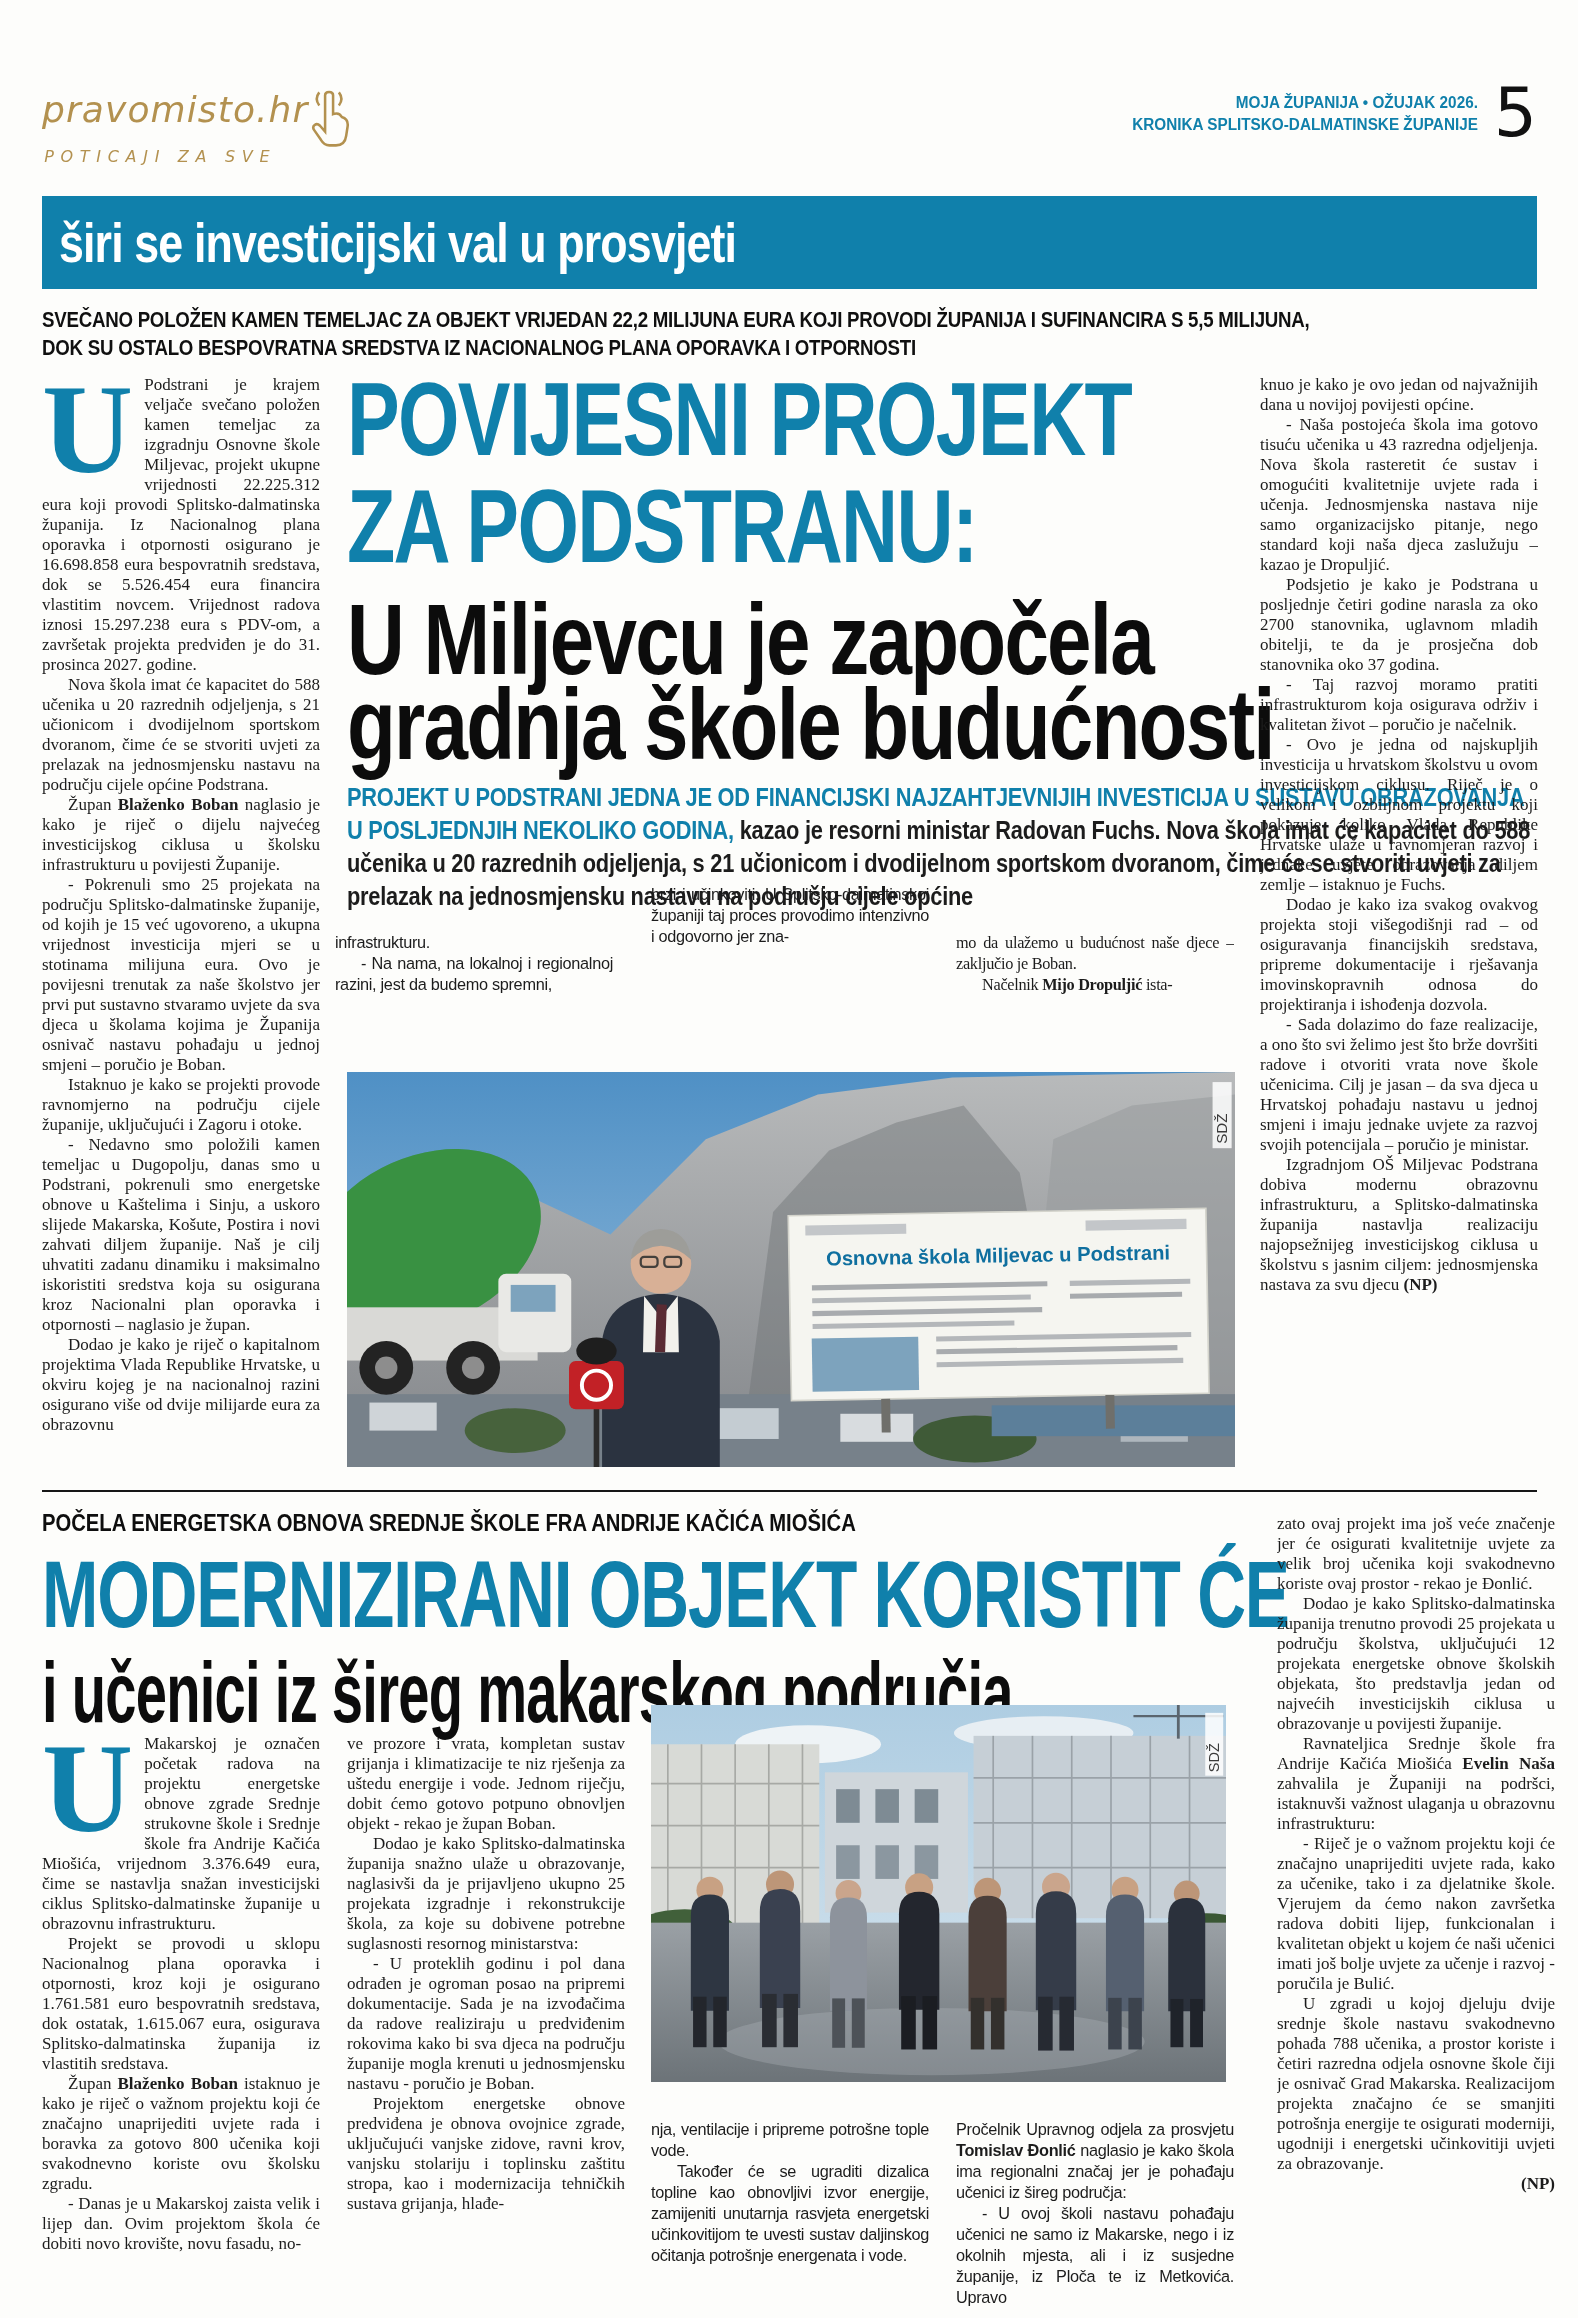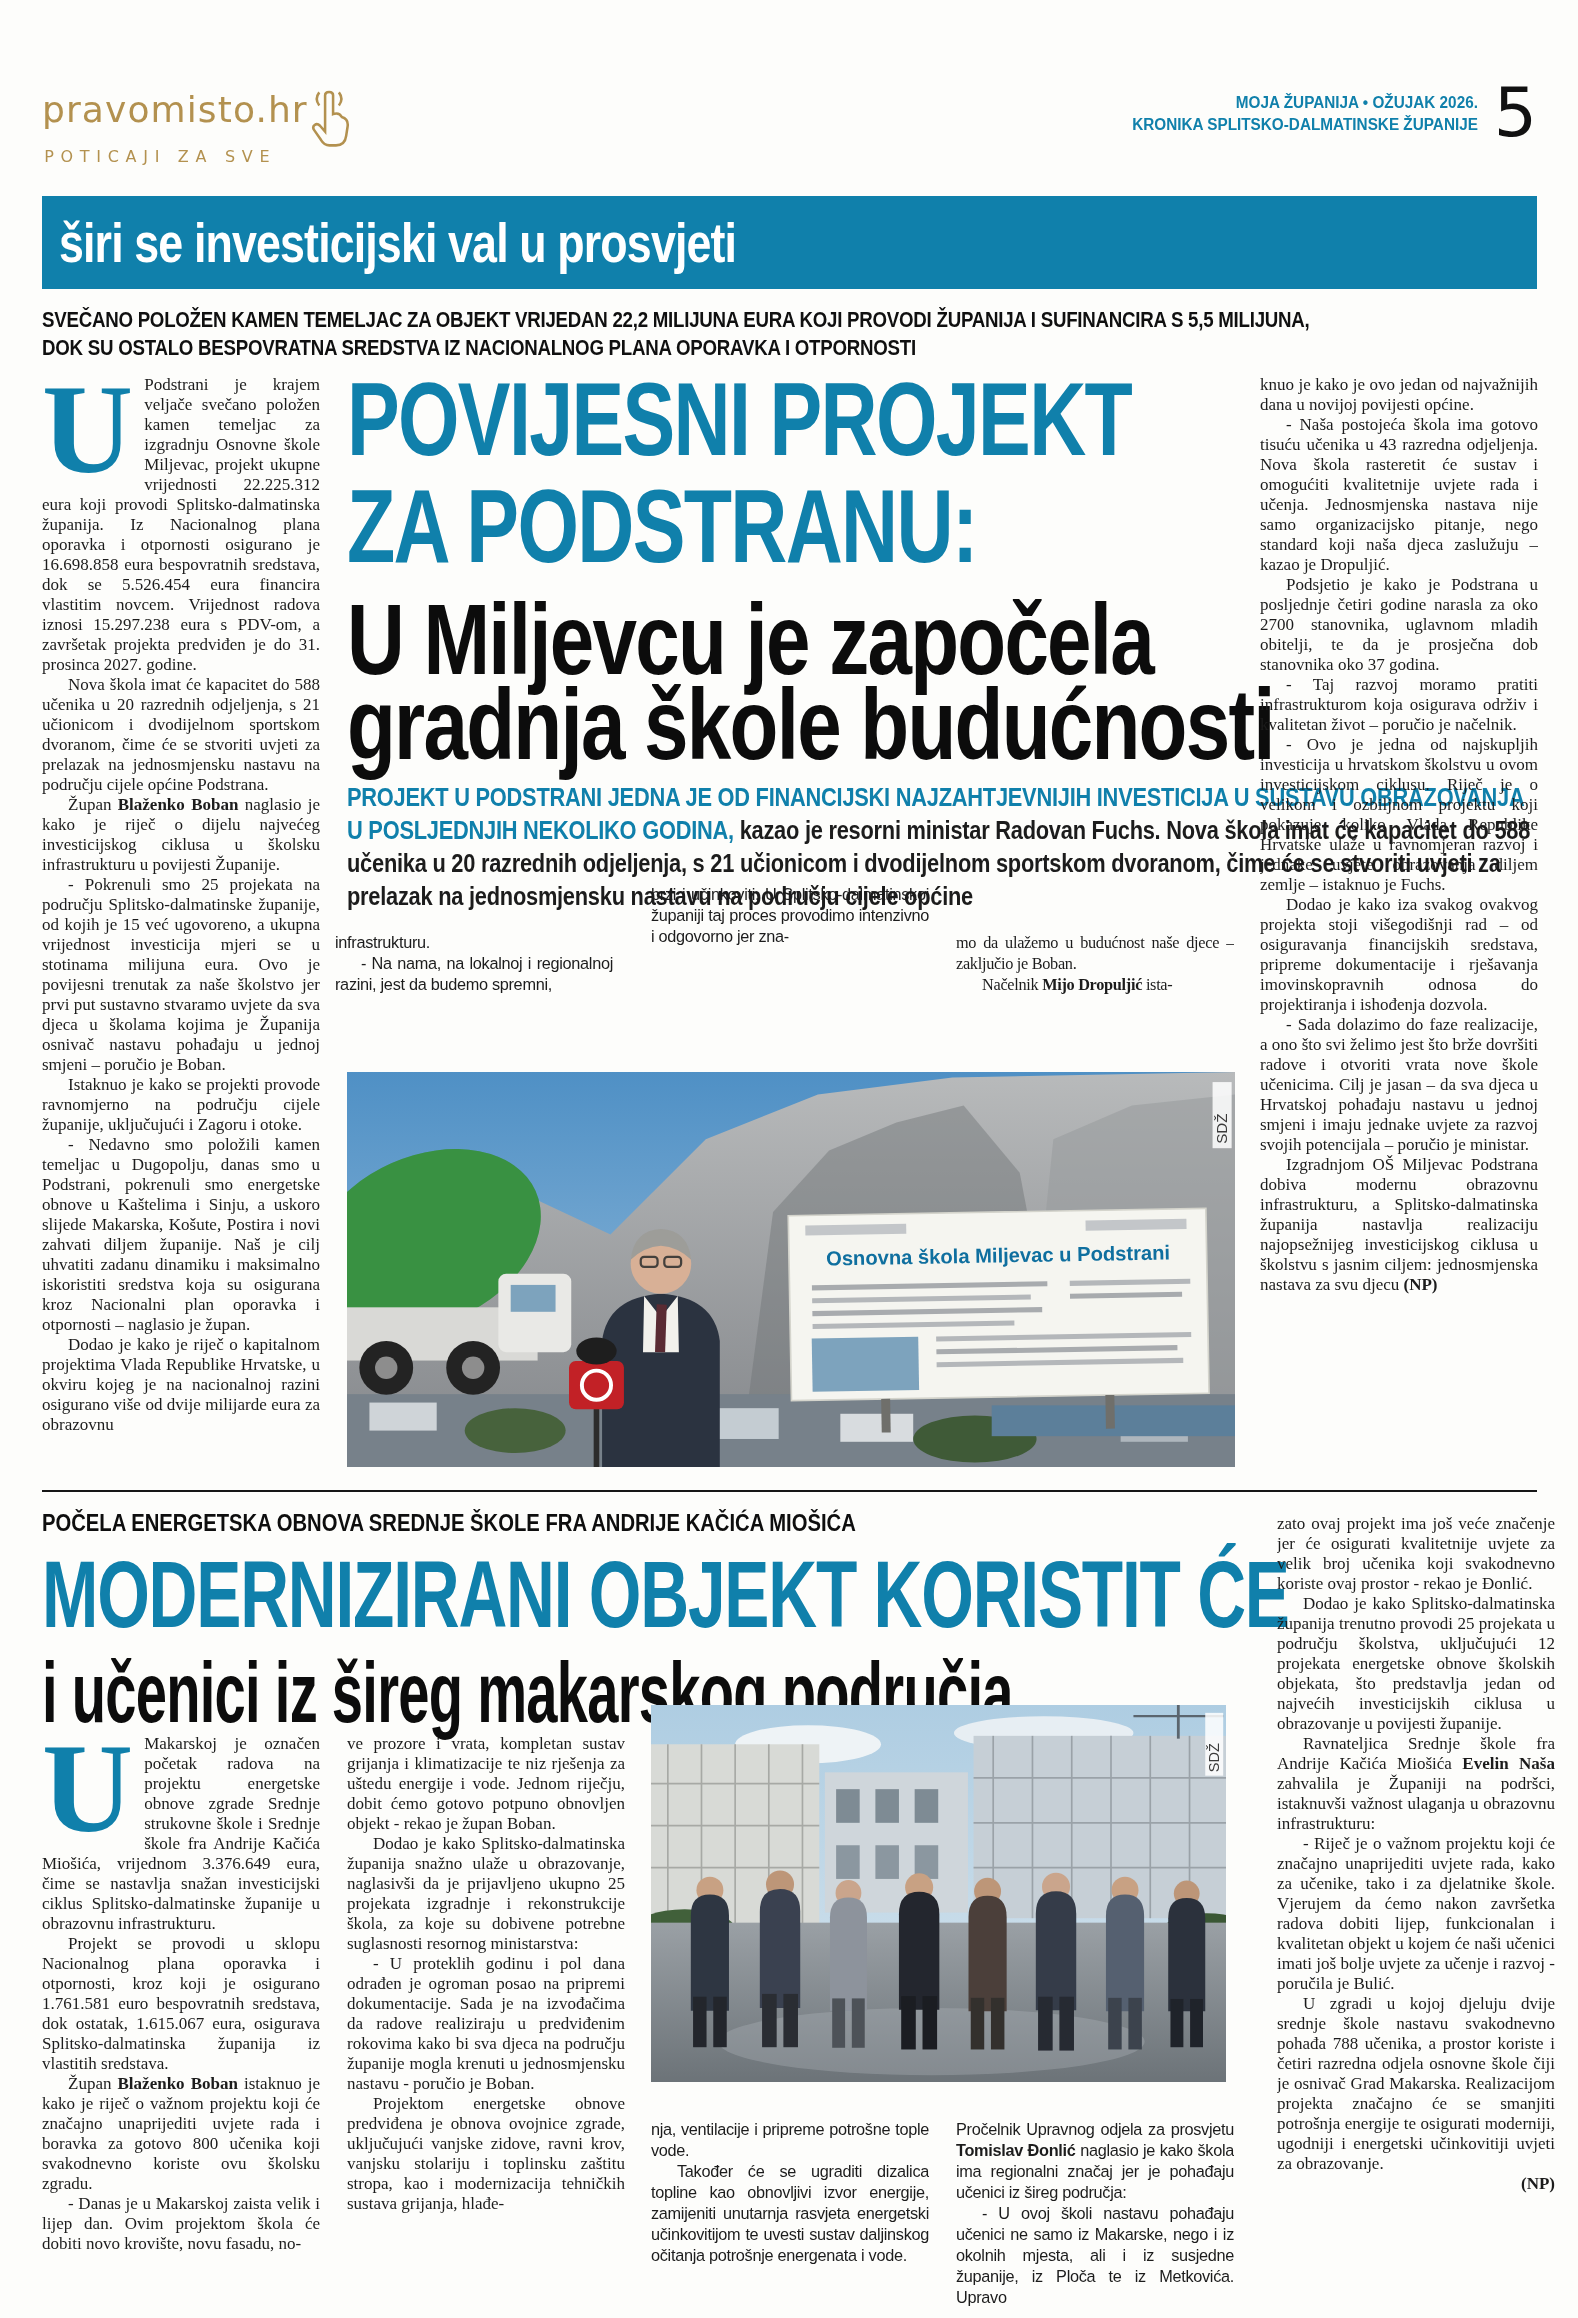--- a/index.html
+++ b/index.html
@@ -2,21 +2,21 @@
 <html style="--accent: #1080ab; --gold: #b3914f; --ink: #1c1c1c;font-size:9px"><head>
 <meta charset="utf-8">
 <style>
   :root{ --accent:#1080ab; --gold:#b3914f; --ink:#1c1c1c; }
   html,body{margin:0;padding:0;background:#e8e8e8;}
   #page{position:relative;width:1579px;height:2319px;background:#fdfdfb;margin:0 auto;
         font-family:"Liberation Serif",serif;color:var(--ink);overflow:hidden;}
 
   
   .masthead{position:absolute;left:42px;top:79px;width:1495px;height:95px;}
-  .logo-wrap{position:absolute;left:0;top:10px;}
+  .logo-wrap{position:absolute;left:0;top:10px;font-style:italic;}
   .logo-text{font-family:"DejaVu Sans",sans-serif;font-weight:400;font-size:36px;color:var(--gold);letter-spacing:1.1px;}
   .logo-tagline{font-family:"DejaVu Sans",sans-serif;font-size:16px;letter-spacing:6.7px;color:var(--gold);margin-top:17px;margin-left:2.2px;}
   .hand-icon{position:absolute;left:264px;top:-1.1px;}
   .mast-right{position:absolute;right:0;top:0;display:flex;align-items:center;gap:15.7px;}
   .issue-lines{text-align:right;font-family:"Liberation Sans",sans-serif;font-weight:bold;color:var(--accent);}
   .issue-lines div{font-size:17.4px;line-height:22.4px;transform:scaleX(.88);transform-origin:100% 50%;white-space:nowrap;}
   .page-num{font-family:"DejaVu Sans",sans-serif;font-size:68px;font-weight:400;color:#111;line-height:1;}
 
   
   .banner{position:absolute;left:42px;top:196px;width:1495px;height:93px;background:var(--accent);}

